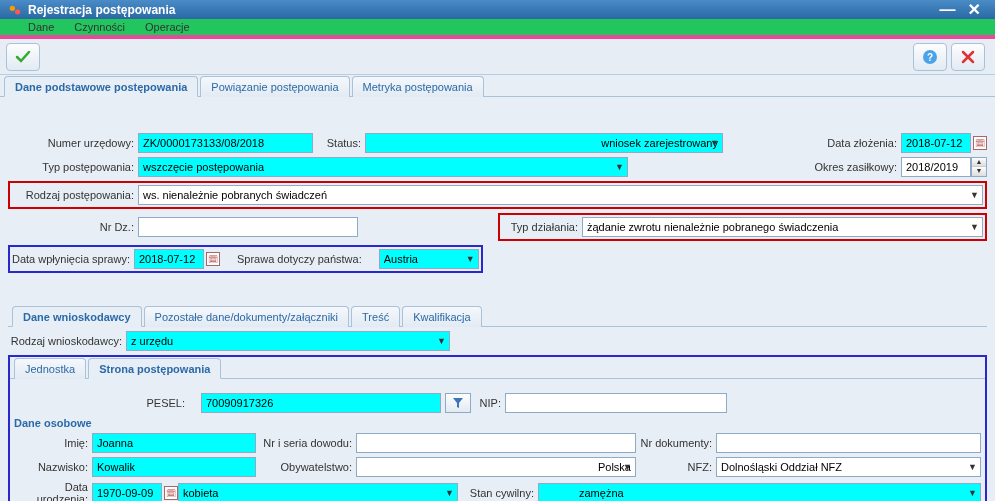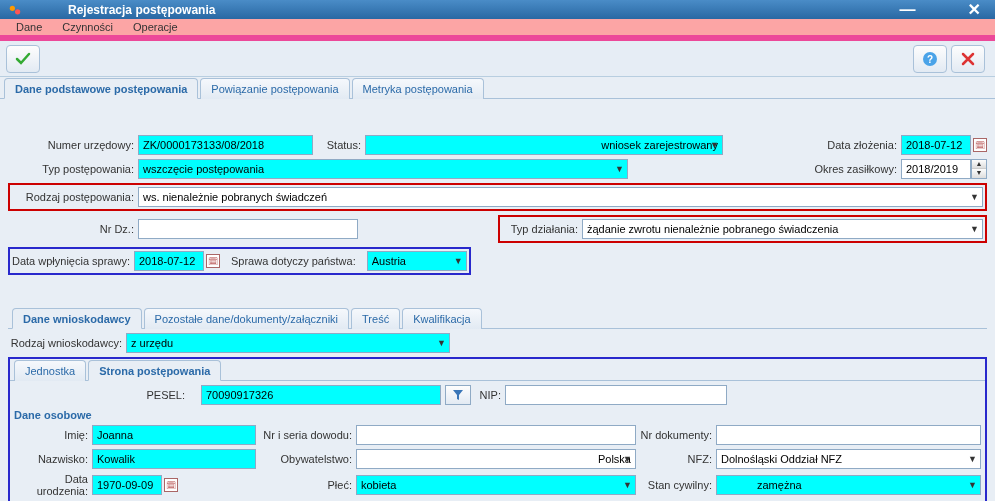--- a/index.html
+++ b/index.html
@@ -1,25 +1,25 @@
 <!DOCTYPE html>
 <html><head>
 <meta charset="utf-8">
 <style>
 * { box-sizing: border-box; margin: 0; padding: 0; }
 body { font-family: Tahoma, Arial, sans-serif; font-size: 11px; color: #333; background: #e8eef5; width: 995px; height: 501px; overflow: hidden; }
 
 .window { width: 100%; height: 100%; display: flex; flex-direction: column; }
 
-.titlebar { background: linear-gradient(#4a8cc7, #2968a3); color: #fff; height: 26px; display: flex; align-items: center; padding: 0 8px; font-weight: bold; font-size: 12px; gap: 40px; }
+.titlebar { background: linear-gradient(#4a8cc7, #2968a3); color: #fff; height: 26px; display: flex; align-items: center; padding: 0 8px; font-weight: bold; font-size: 12px; }
 .titlebar .title-icon { width: 14px; height: 14px; margin-right: 6px; }
 .titlebar .spacer { flex: 1; }
 .titlebar .win-btn { color: #fff; font-size: 16px; cursor: pointer; padding: 0 6px; font-weight: bold; }
 
-.menubar { background: #fca5a5; height: 22px; display: flex; align-items: center; padding: 0 6px; border-bottom: 6px solid #ec4899; }
+.menubar { background: #22c55e; height: 22px; display: flex; align-items: center; padding: 0 18px; border-bottom: 4px solid #ec4899; }
 .menubar .menu-item { padding: 2px 10px; cursor: pointer; color: #333; }
 
 .toolbar { background: #e6edf5; height: 36px; display: flex; align-items: center; padding: 4px 6px; border-bottom: 1px solid #b8cee0; }
 .toolbar .tbtn { width: 34px; height: 28px; border: 1px solid #a9c1d9; border-radius: 4px; background: linear-gradient(#fdfdfd,#e2eaf3); display: flex; align-items: center; justify-content: center; cursor: pointer; margin-right: 4px; }
 .toolbar .spacer { flex: 1; }
 
 .tabs { display: flex; background: #e8eef5; border-bottom: 1px solid #a9c1d9; padding: 0 4px; }
 .tab { padding: 4px 10px 3px 10px; border: 1px solid #a9c1d9; border-bottom: none; background: linear-gradient(#f5f8fc,#e2eaf3); margin-right: 2px; border-radius: 4px 4px 0 0; color: #2b6aa8; font-weight: bold; cursor: pointer; font-size: 11px; position: relative; top: 1px; }
 .tab:not(.active) { font-weight: normal; }
 .tab.active { background: #e8eef5; border-bottom: 1px solid #e8eef5; }
@@ -139,21 +139,21 @@
           <input class="input" style="width: 100%;" value="żądanie zwrotu nienależnie pobranego świadczenia">
           <span class="combo-caret">▼</span>
         </div>
       </div>
     </div>
 
     <div class="row bluebox" style="display:inline-flex; width:auto;">
       <div class="label" style="width:122px">Data wpłynięcia sprawy:</div>
       <input class="input cyan" style="width: 70px;" value="2018-07-12">
       <span class="date-pick">🗓</span>
-      <div class="label" style="padding:0 11px">Sprawa dotyczy państwa:</div>
+      <div class="label" style="padding:0 17px">Sprawa dotyczy państwa:</div>
       <div class="combo-wrap" style="width:100px">
         <input class="input cyan" style="width: 100%;" value="Austria">
         <span class="combo-caret">▼</span>
       </div>
     </div>
 
     <div style="height:28px"></div>
 
     <div class="tabs" style="border-bottom:1px solid #a9c1d9">
       <div class="tab active">Dane wnioskodawcy</div>
@@ -164,21 +164,21 @@
 
     <div class="row" style="margin-top:4px">
       <div class="label" style="width:118px">Rodzaj wnioskodawcy:</div>
       <div class="combo-wrap" style="width:324px">
         <input class="input cyan" style="width: 100%;" value="z urzędu">
         <span class="combo-caret">▼</span>
       </div>
     </div>
 
     <div class="bluebox" style="padding:0 4px 4px">
-      <div class="tabs" style="margin:0 -4px 4px">
+      <div class="tabs" style="margin:0 -4px 14px">
         <div class="tab">Jednostka</div>
         <div class="tab active">Strona postępowania</div>
       </div>
 
       <div class="row">
         <div class="label" style="width:175px">PESEL:</div>
         <input class="input cyan" style="width: 240px; margin-left: 12px;" value="70090917326">
         <span class="icon-btn">
           <svg width="14" height="14" viewBox="0 0 14 14">
               <path d="M2 2 h10 l-4 5 v5 l-2-1 v-4 z" fill="#3a76b8"></path>
@@ -211,21 +211,20 @@
         <div class="combo-wrap" style="flex:1">
           <input class="input" style="width: 100%;" value="Dolnośląski Oddział NFZ">
           <span class="combo-caret">▼</span>
         </div>
       </div>
 
       <div class="row" style="margin-bottom:0">
         <div class="label" style="width:78px">Data urodzenia:</div>
         <input class="input cyan" style="width: 70px;" value="1970-09-09">
         <span class="date-pick">🗓</span>
-        <div class="label" style="width:178px">Płeć:</div>
         <div class="combo-wrap" style="width:280px">
           <input class="input cyan" style="width: 100%;" value="kobieta">
           <span class="combo-caret">▼</span>
         </div>
         <div class="label" style="width:80px">Stan cywilny:</div>
         <div class="combo-wrap" style="flex:1">
           <input class="input cyan" style="width: 100%; padding-left: 40px;" value="zamężna">
           <span class="combo-caret">▼</span>
         </div>
       </div>

